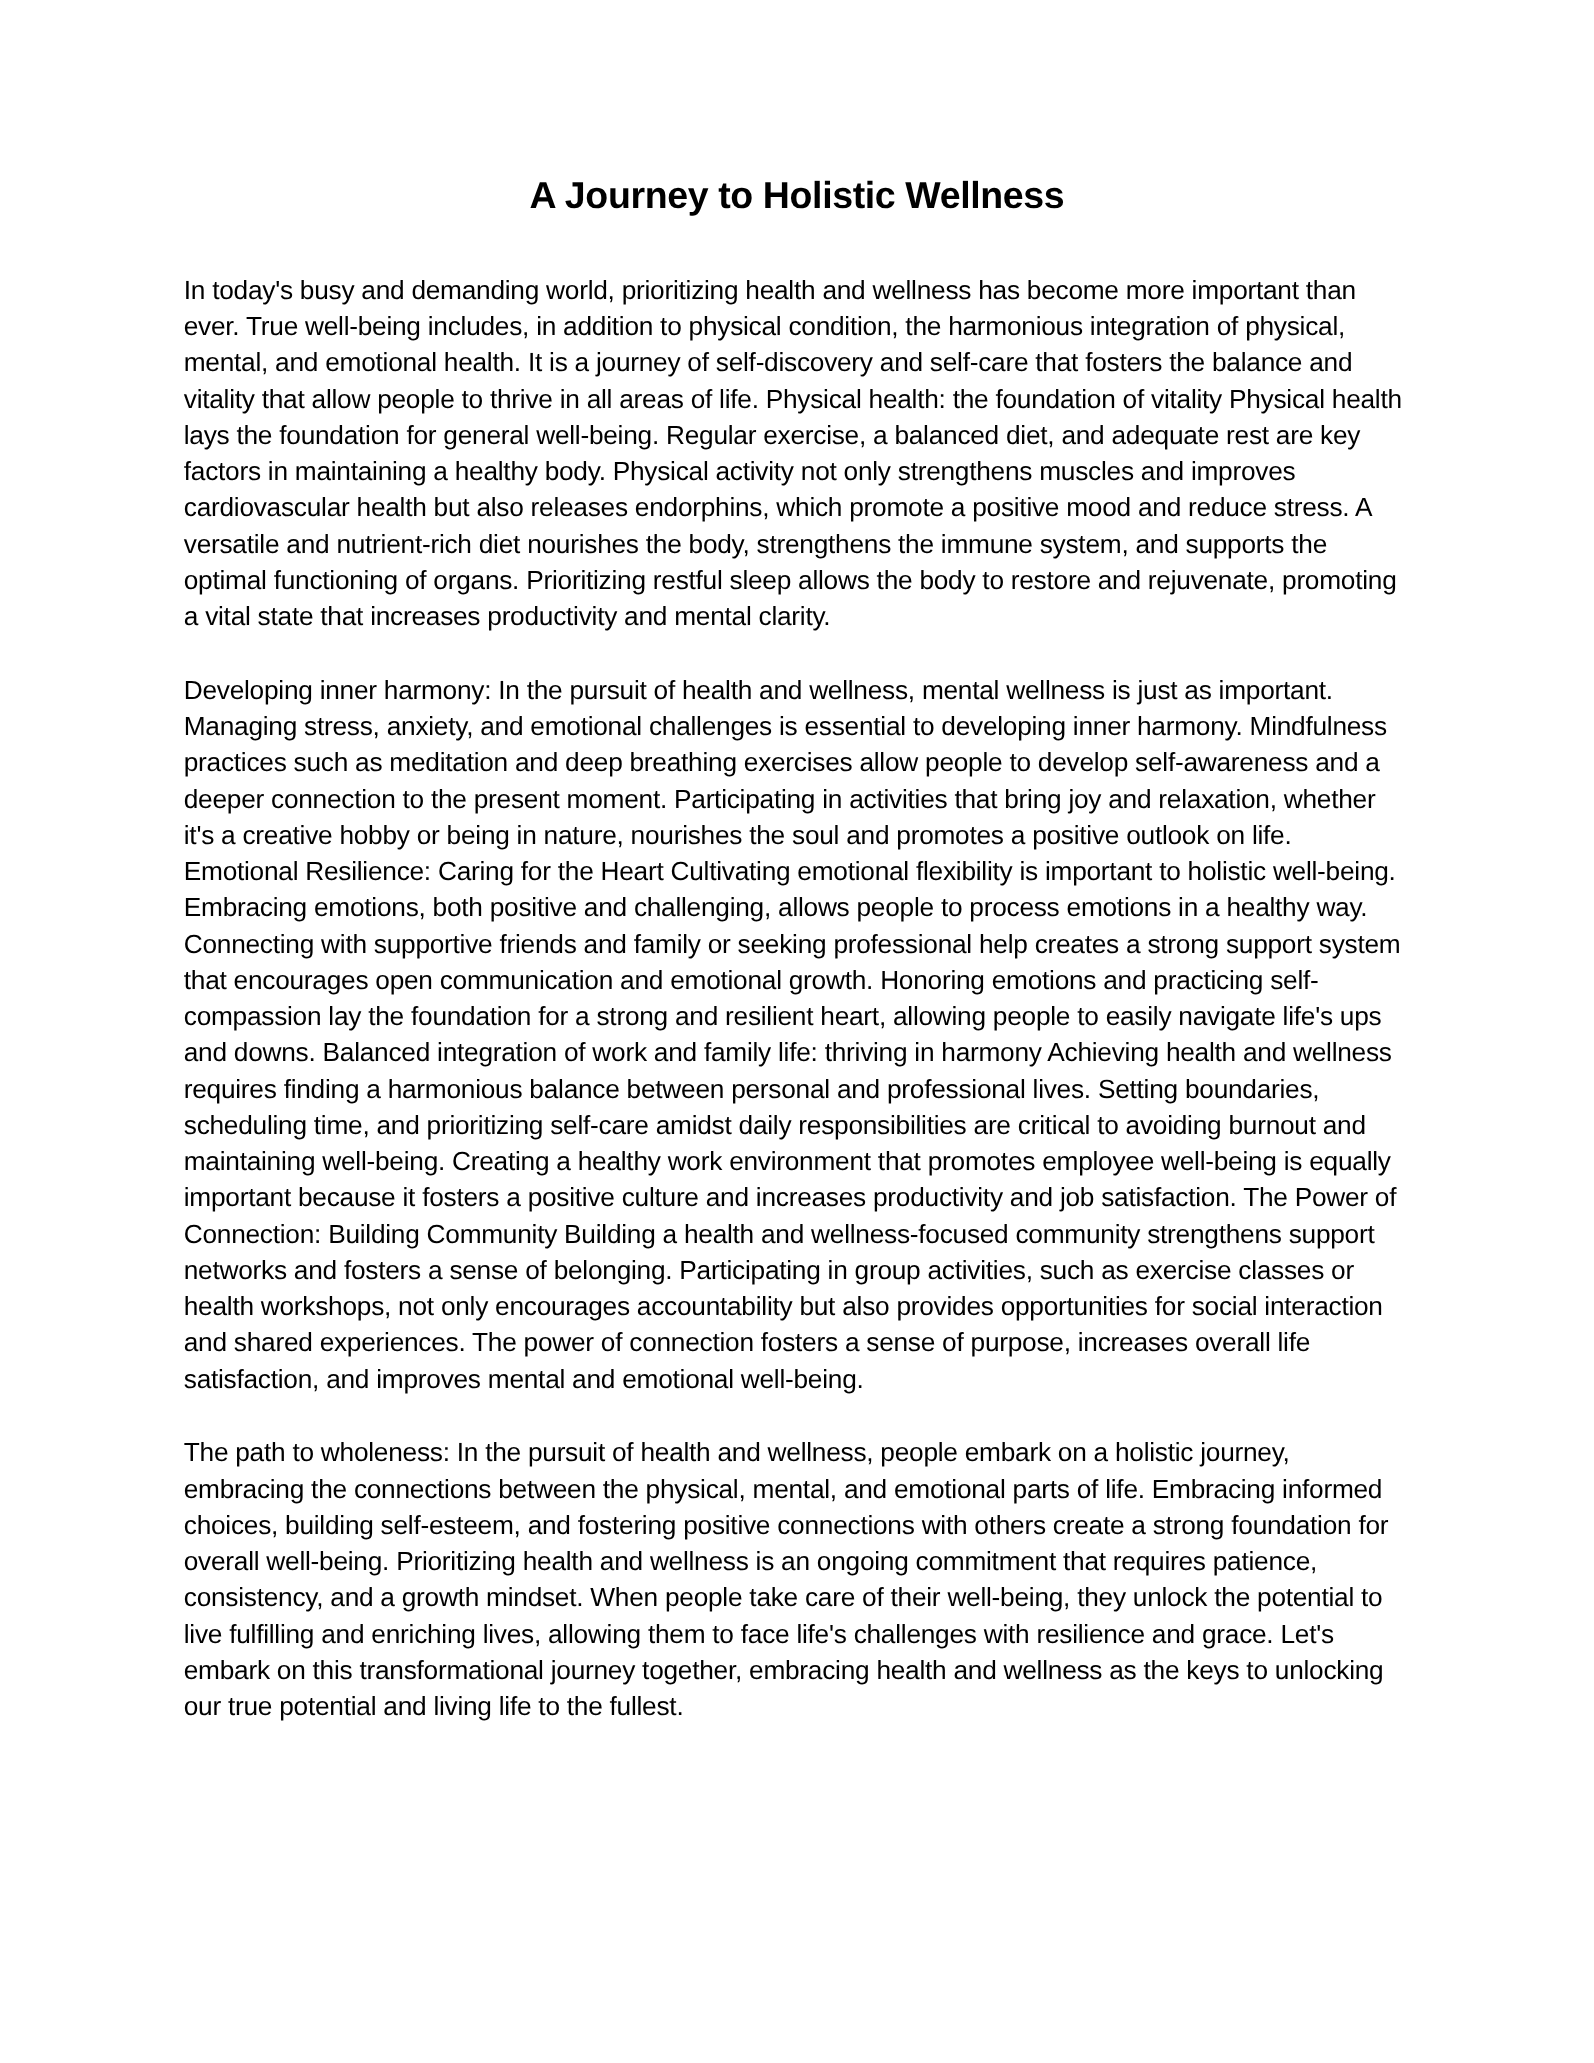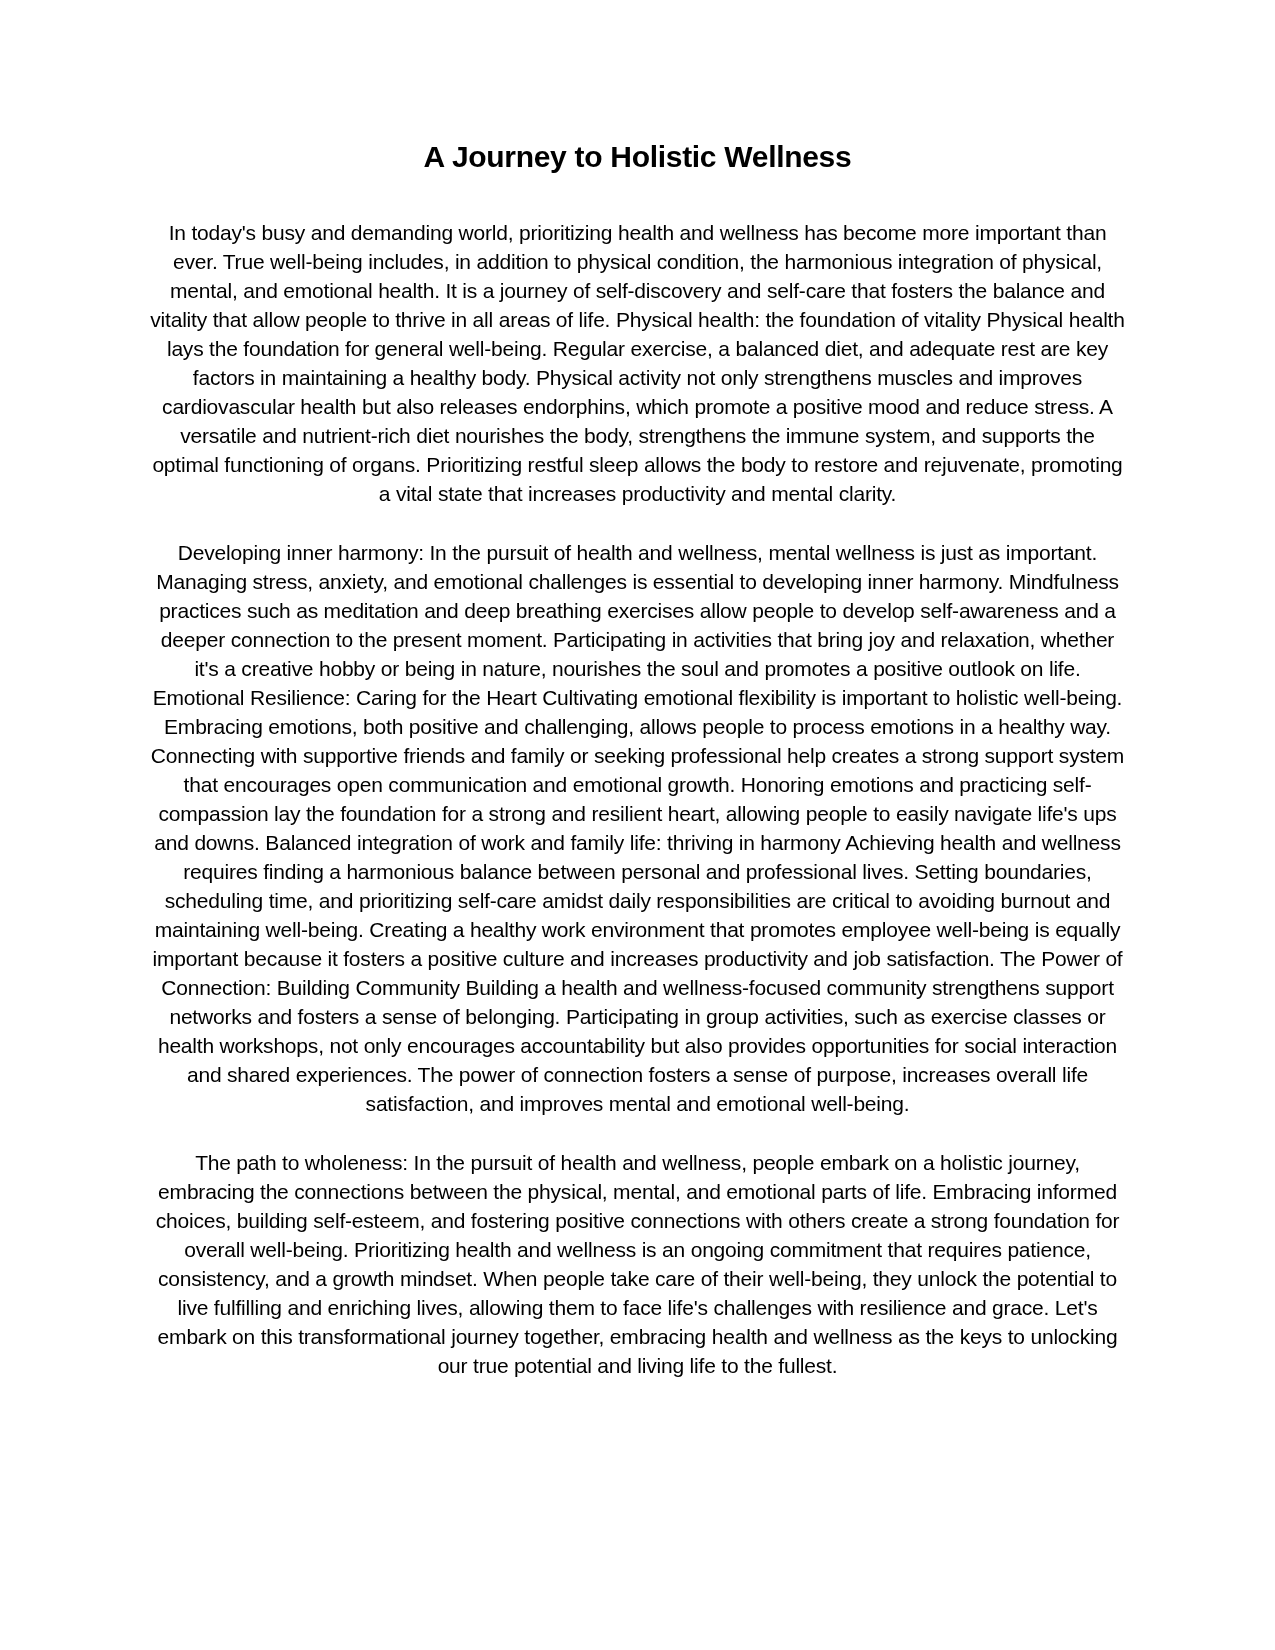--- a/index.html
+++ b/index.html
@@ -21,21 +21,21 @@
   .doc-title {
     text-align: center;
     font-size: 30px;
     line-height: 38px;
     font-weight: bold;
     letter-spacing: -0.3px;
     margin: 0 0 42px 0;
     color: #000000;
   }
   .doc-paragraph {
-    text-align: center;
+    text-align: left;
     font-size: 21px;
     line-height: 29px;
     letter-spacing: -0.2px;
     margin: 0 0 30px 0;
     color: #000000;
   }
 </style>
 </head>
 <body>
 

